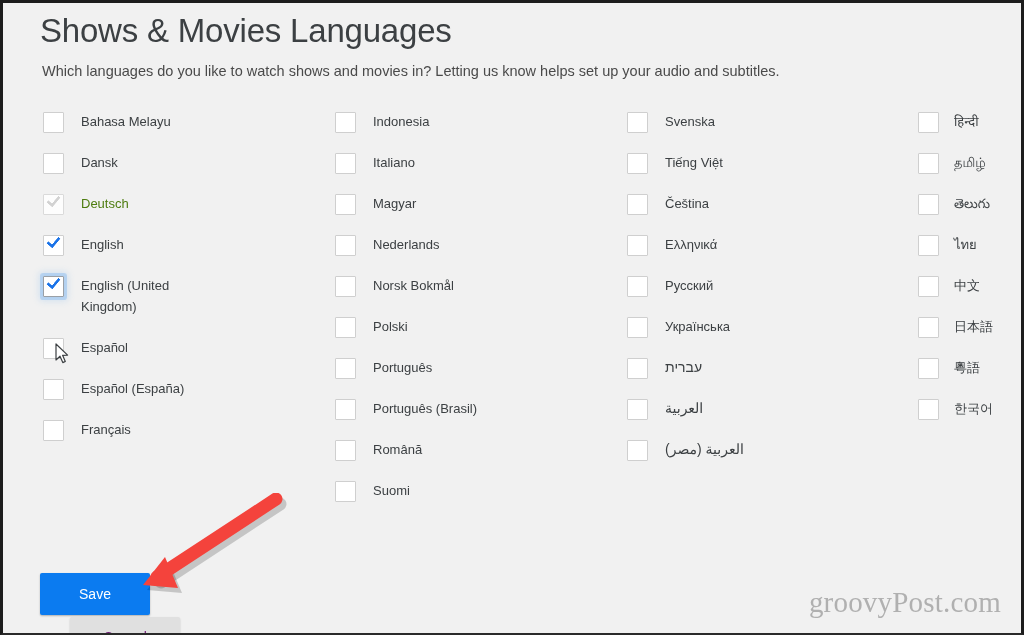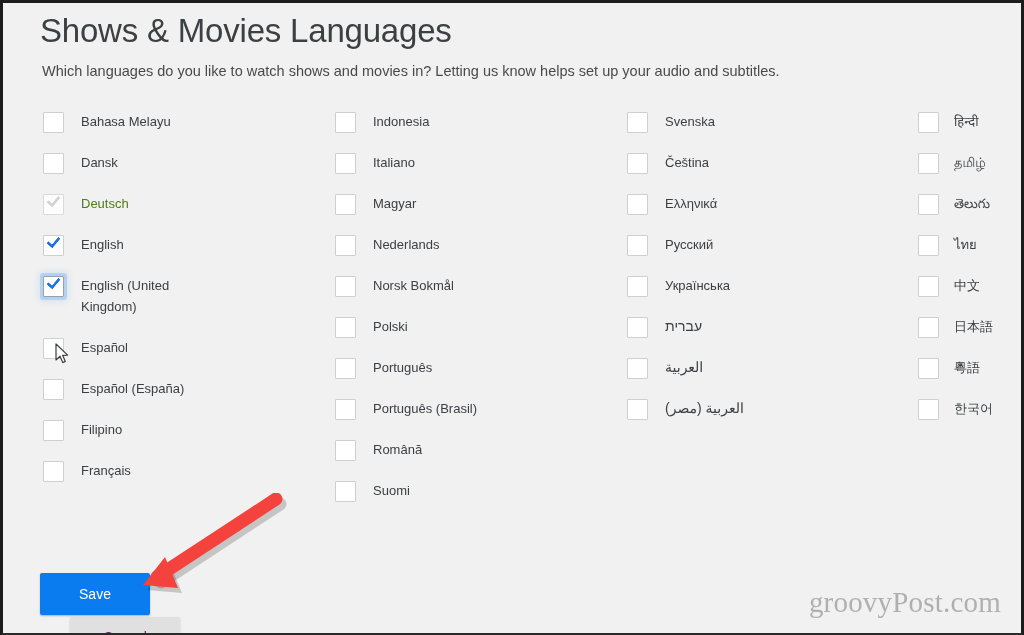--- a/index.html
+++ b/index.html
@@ -246,24 +246,20 @@
         <div class="lang-row">
           <span class="cb"></span>
           <span class="lang-label">Español</span>
         </div>
         <div class="lang-row">
           <span class="cb"></span>
           <span class="lang-label">Español (España)</span>
         </div>
         <div class="lang-row">
           <span class="cb"></span>
-          <span class="lang-label">Filipino</span>
-        </div>
-        <div class="lang-row">
-          <span class="cb"></span>
           <span class="lang-label">Français</span>
         </div>
       </div>
     <div class="lang-column col-2">
         <div class="lang-row">
           <span class="cb"></span>
           <span class="lang-label">Indonesia</span>
         </div>
         <div class="lang-row">
           <span class="cb"></span>
@@ -299,20 +295,24 @@
         </div>
         <div class="lang-row">
           <span class="cb"></span>
           <span class="lang-label">Suomi</span>
         </div>
       </div>
     <div class="lang-column col-3">
         <div class="lang-row">
           <span class="cb"></span>
           <span class="lang-label">Svenska</span>
+        </div>
+        <div class="lang-row">
+          <span class="cb"></span>
+          <span class="lang-label">Tiếng Việt</span>
         </div>
         <div class="lang-row">
           <span class="cb"></span>
           <span class="lang-label">Čeština</span>
         </div>
         <div class="lang-row">
           <span class="cb"></span>
           <span class="lang-label">Ελληνικά</span>
         </div>
         <div class="lang-row">

